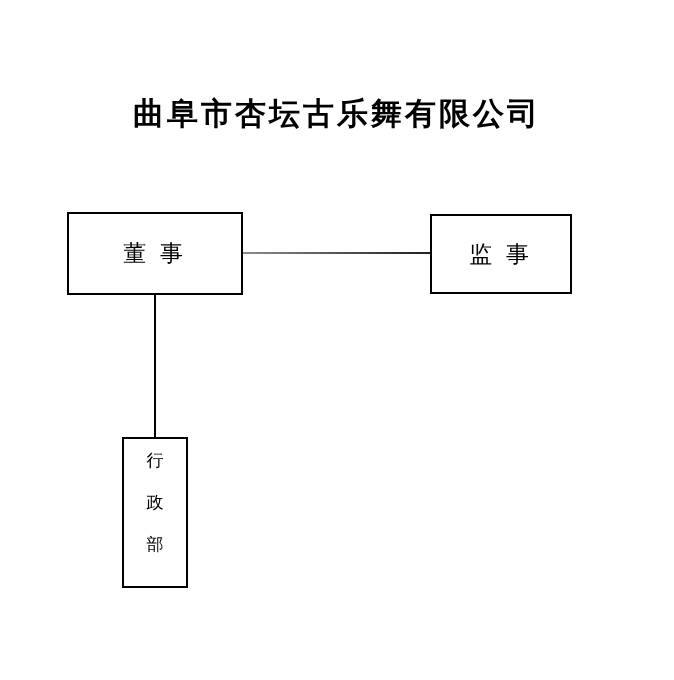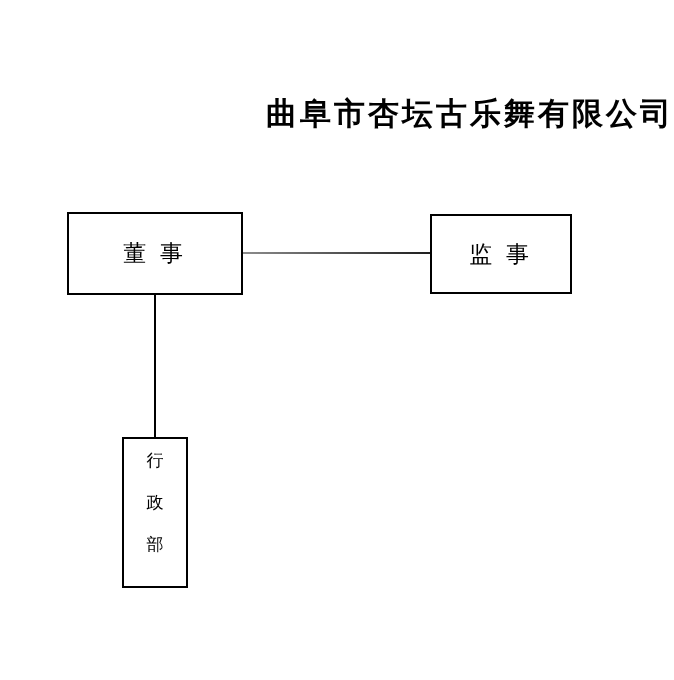--- a/index.html
+++ b/index.html
@@ -21,21 +21,21 @@
     background: var(--background);
     font-family: "Liberation Serif", "DejaVu Serif", serif;
     color: var(--text);
     overflow: hidden;
   }
   .title {
     position: absolute;
     top: 97px;
     left: 0;
     width: 100%;
-    text-align: right;
+    text-align: center;
     font-size: 31px;
     line-height: 34px;
     font-weight: bold;
     letter-spacing: 3px;
     color: var(--text);
     white-space: nowrap;
   }
   .node {
     position: absolute;
     border: 2px solid var(--border);

